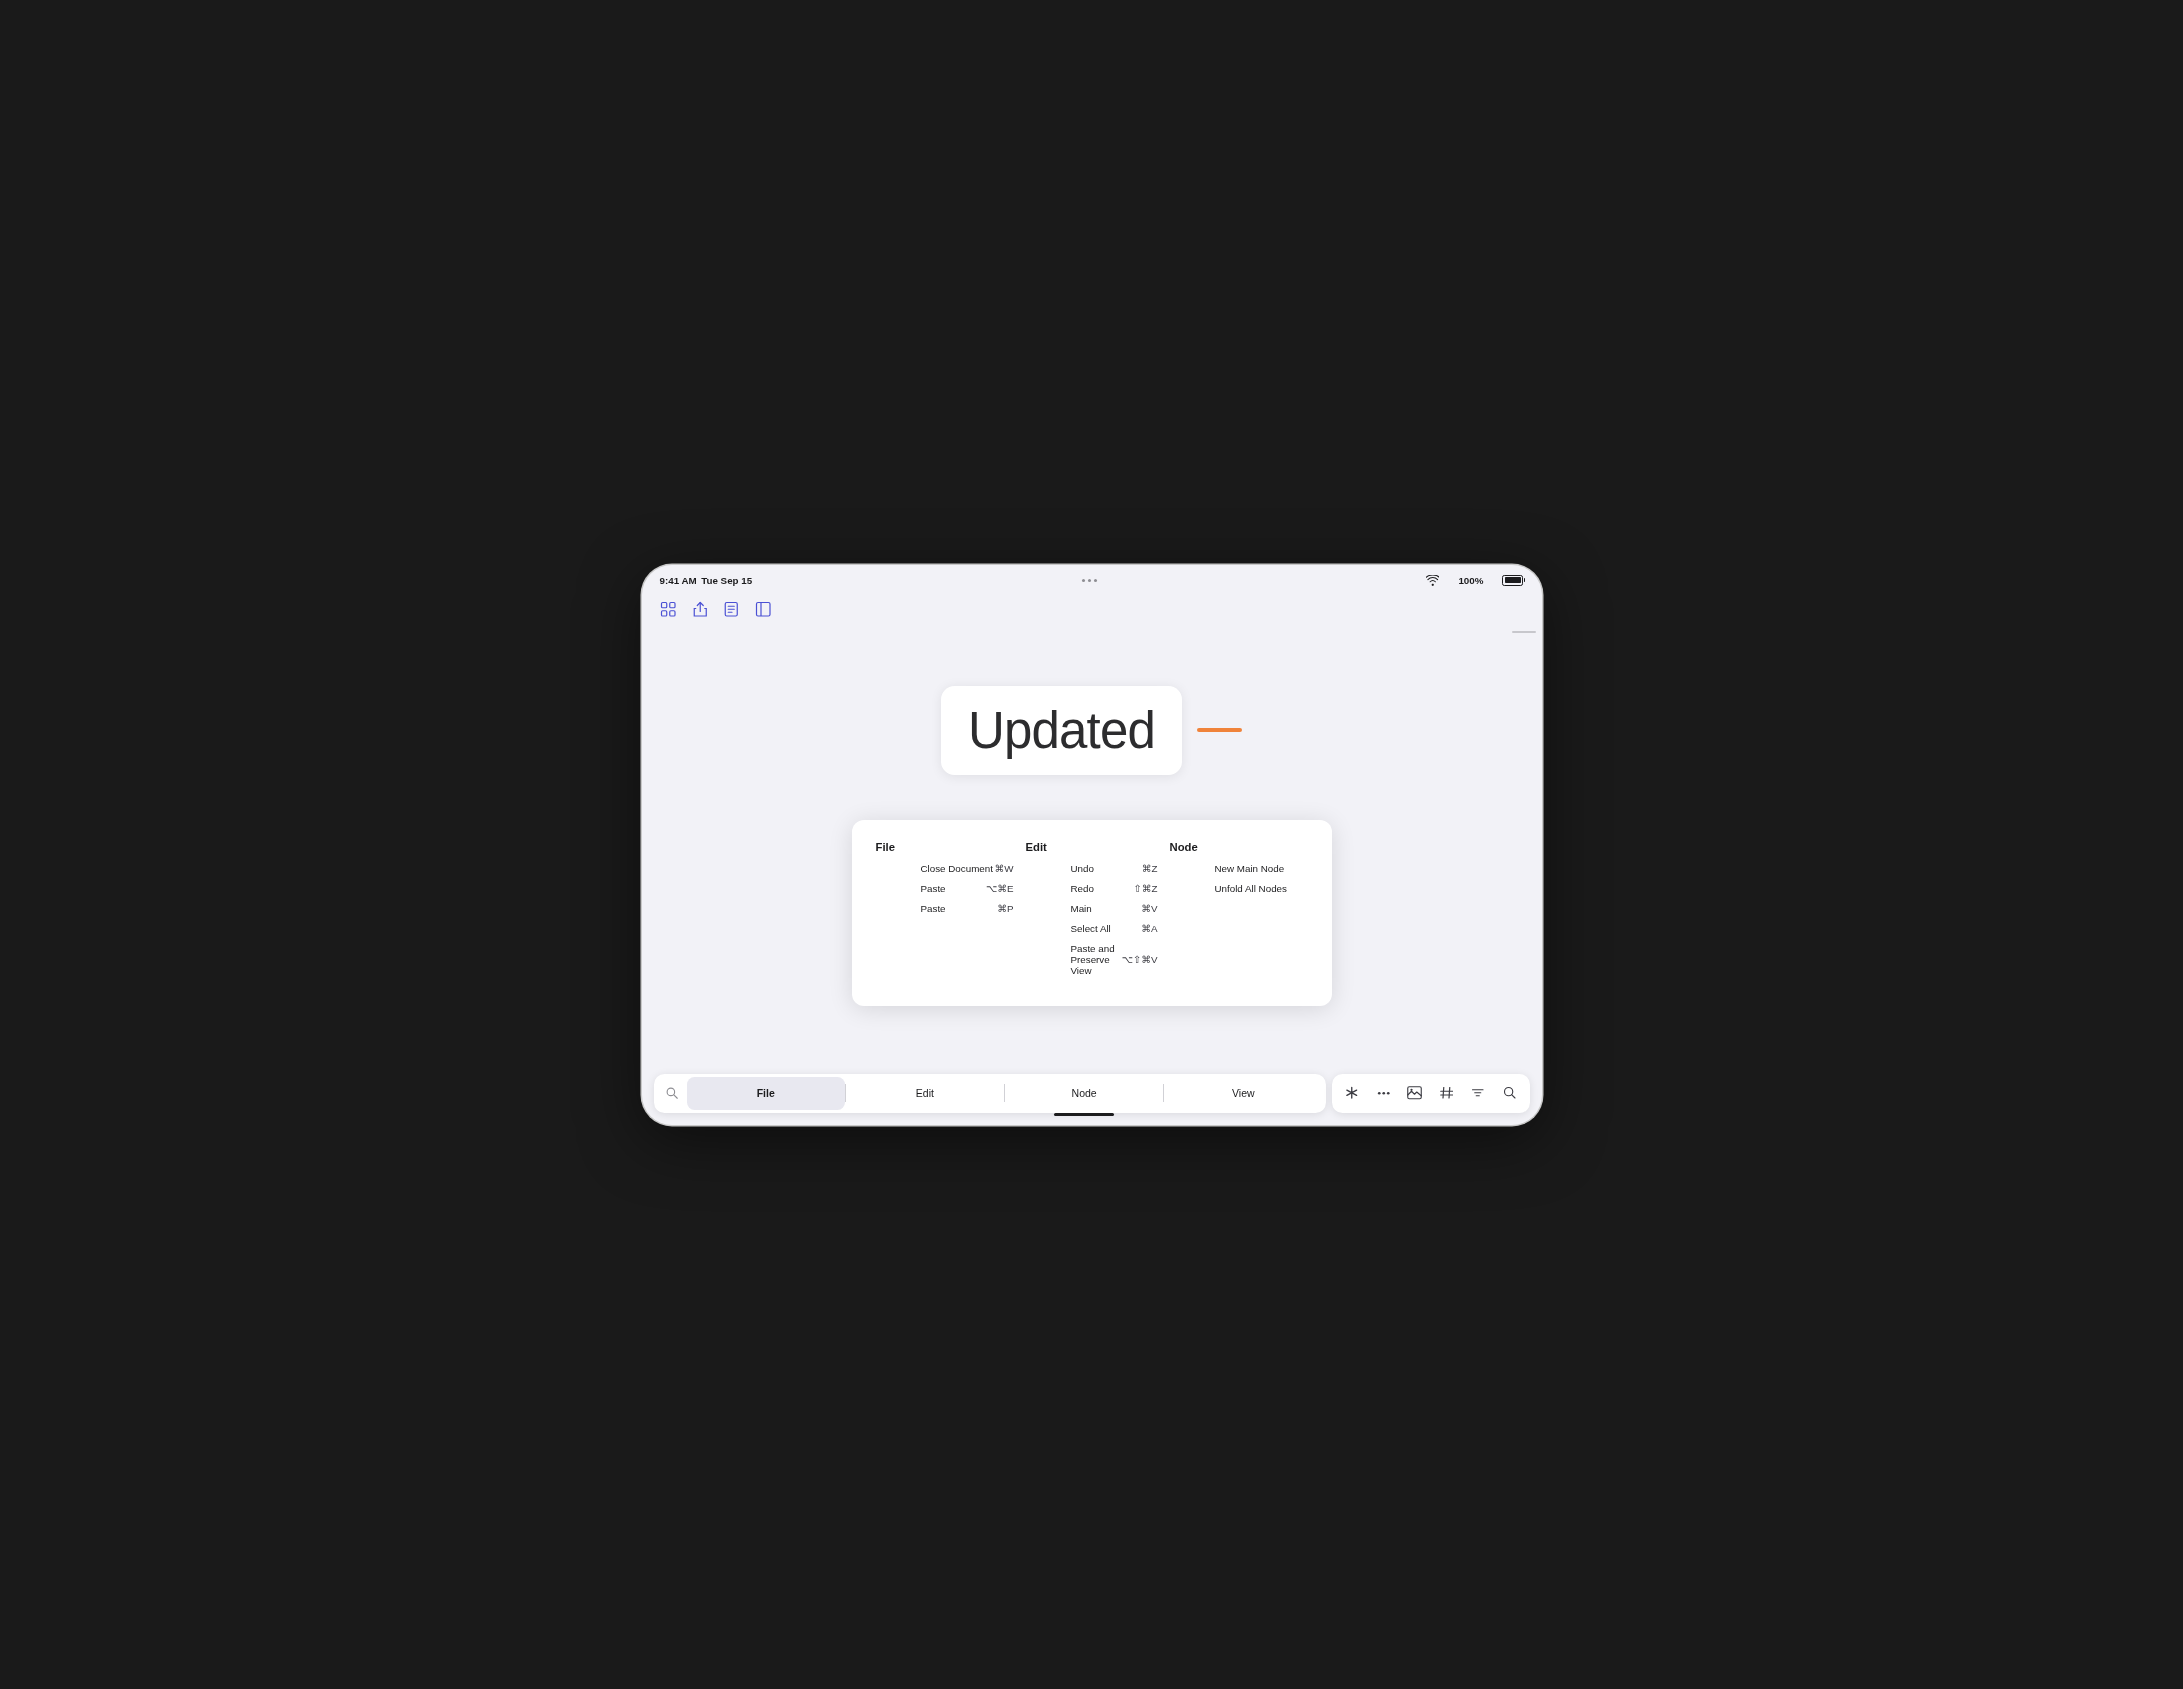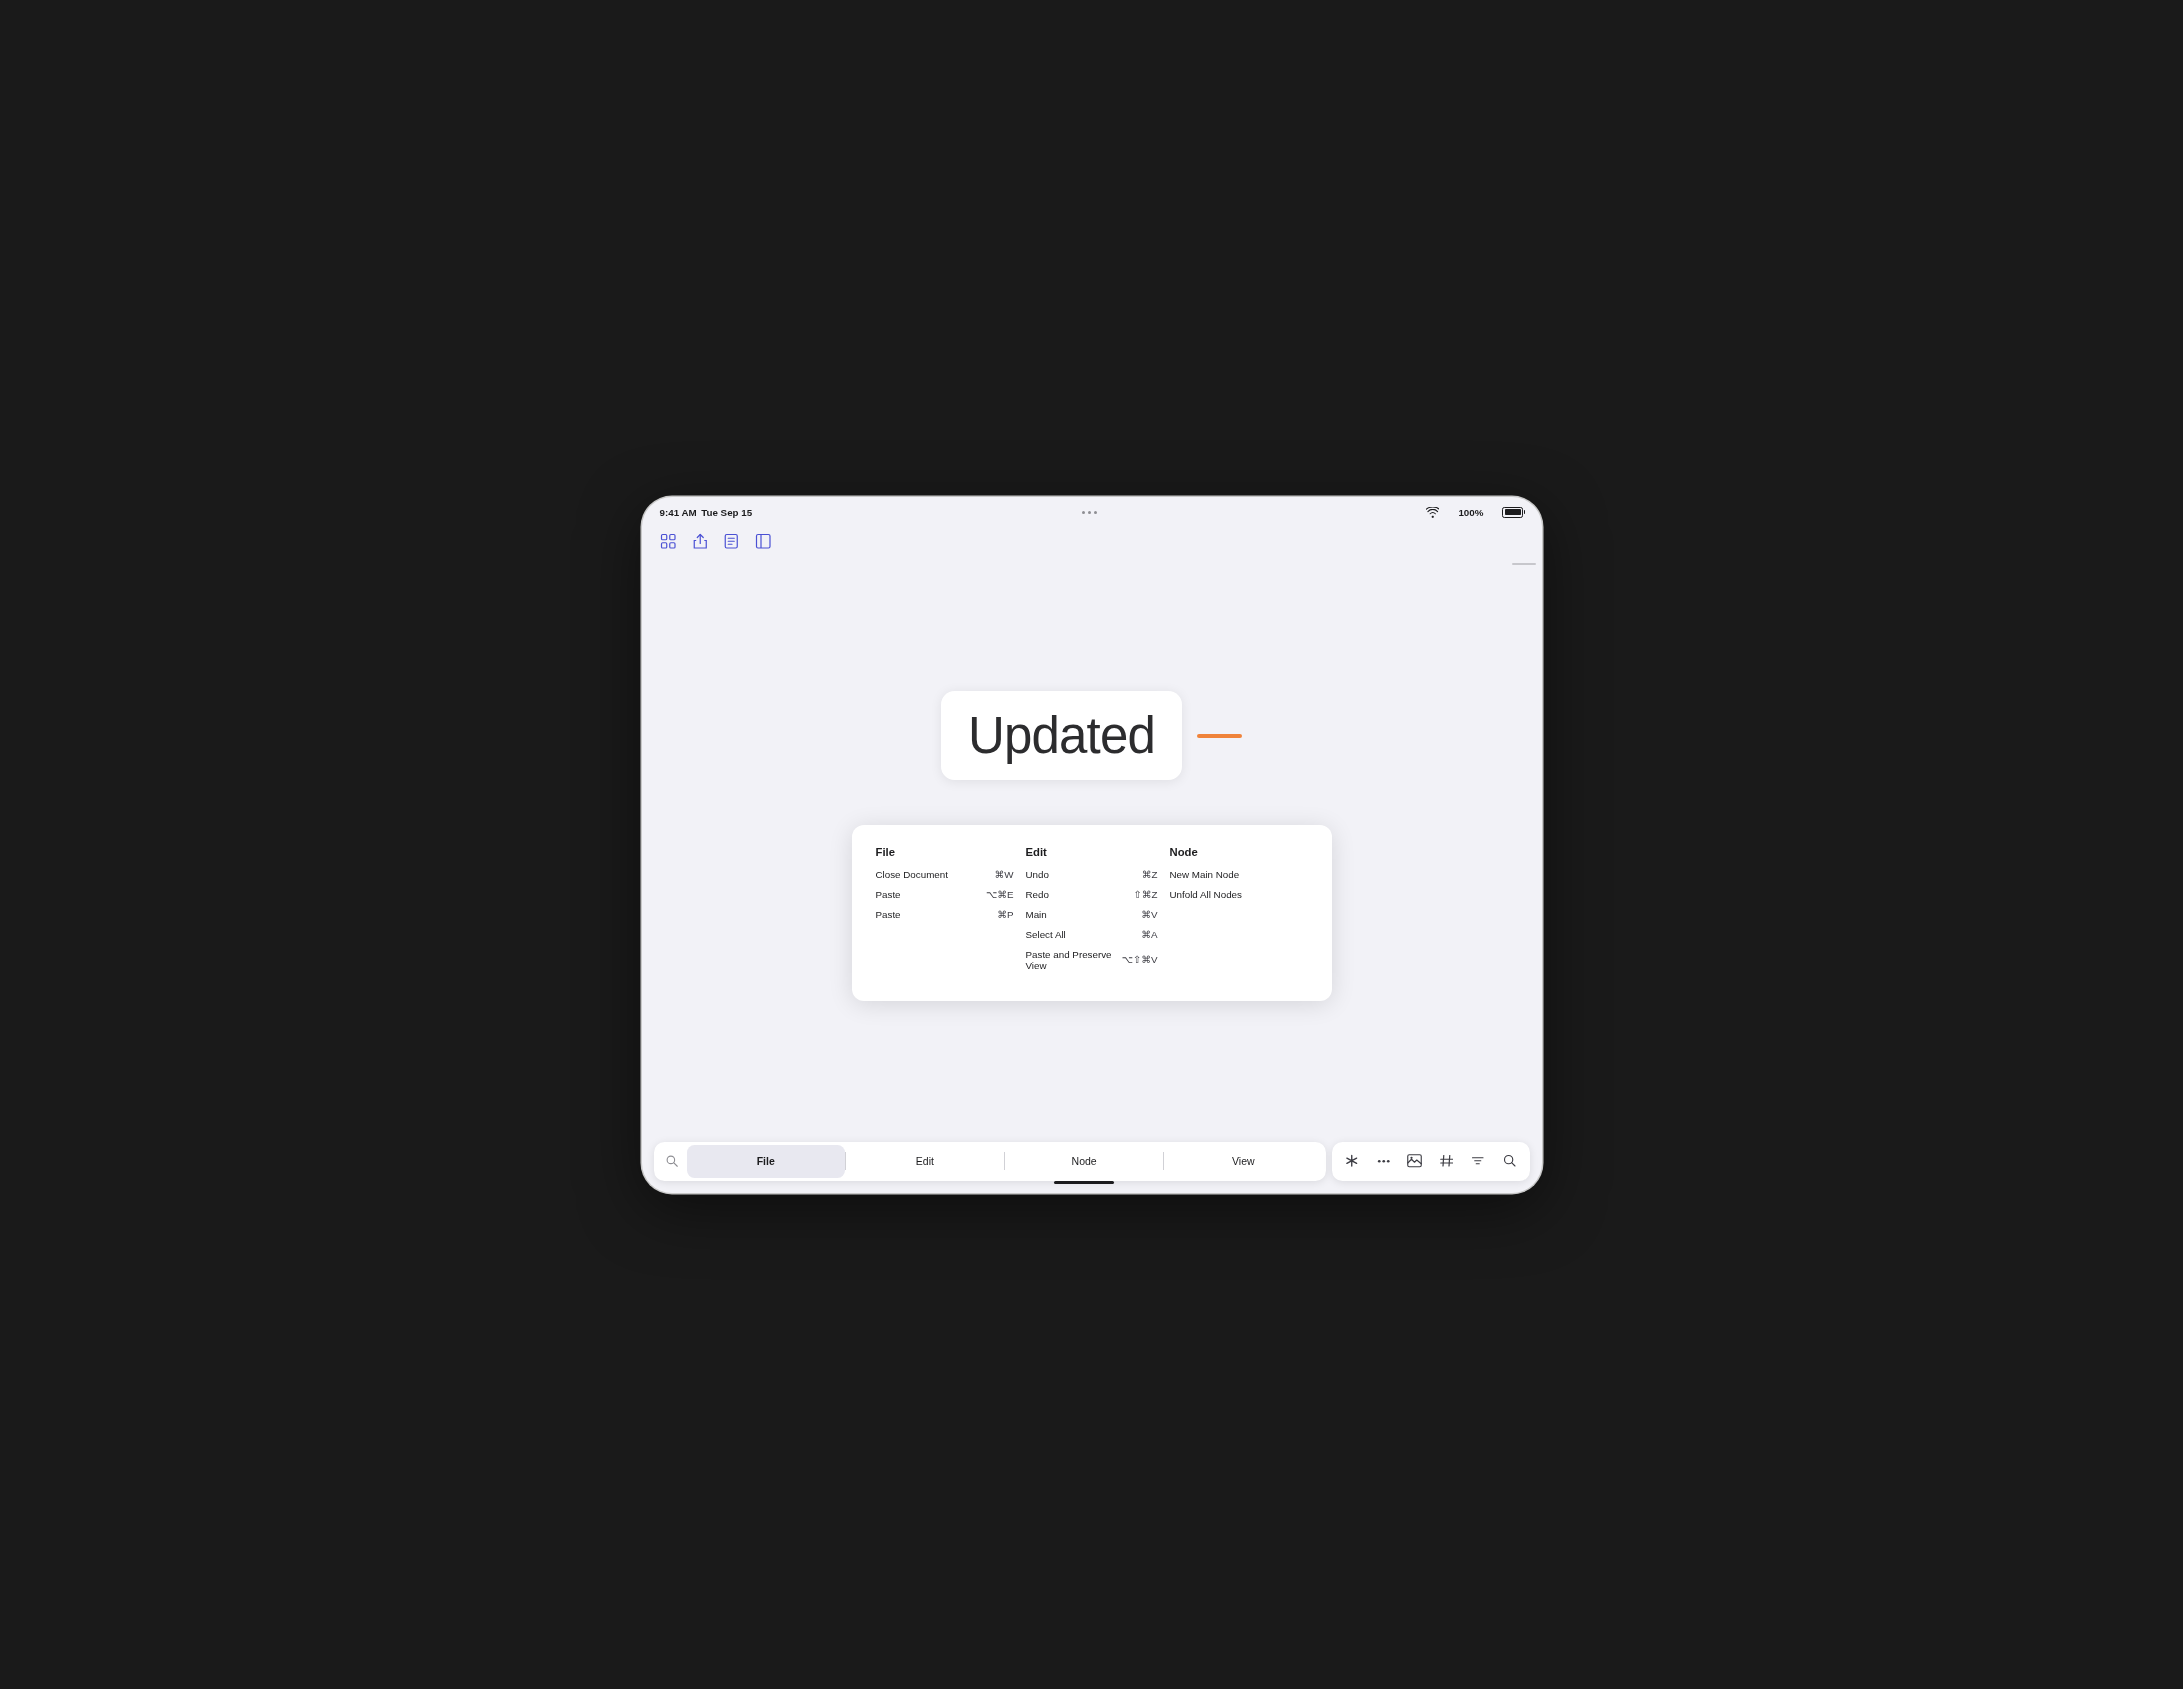--- a/index.html
+++ b/index.html
@@ -8,21 +8,21 @@
       background: #1a1a1a;
       display: flex;
       justify-content: center;
       align-items: center;
       min-height: 100vh;
       font-family: -apple-system, BlinkMacSystemFont, 'SF Pro Display', 'Helvetica Neue', sans-serif;
     }
 
     .ipad-frame {
       width: 900px;
-      height: 696px;
+      height: 560px;
       background: #f2f2f7;
       border-radius: 30px;
       box-shadow: 0 0 0 1.5px #c8c8c8, 0 15px 60px rgba(0,0,0,0.5);
       overflow: hidden;
       position: relative;
       display: flex;
       flex-direction: column;
     }
 
     
@@ -197,20 +197,21 @@
       font-weight: 700;
       color: #1c1c1e;
       margin-bottom: 10.5px;
     }
 
     .shortcut-row {
       display: flex;
       justify-content: space-between;
       align-items: center;
       margin-bottom: 9px;
+      margin-left: 45px;
     }
 
     .shortcut-label {
       font-size: 9.8px;
       color: #1c1c1e;
       font-weight: 400;
     }
 
     .shortcut-keys {
       font-size: 9.8px;

